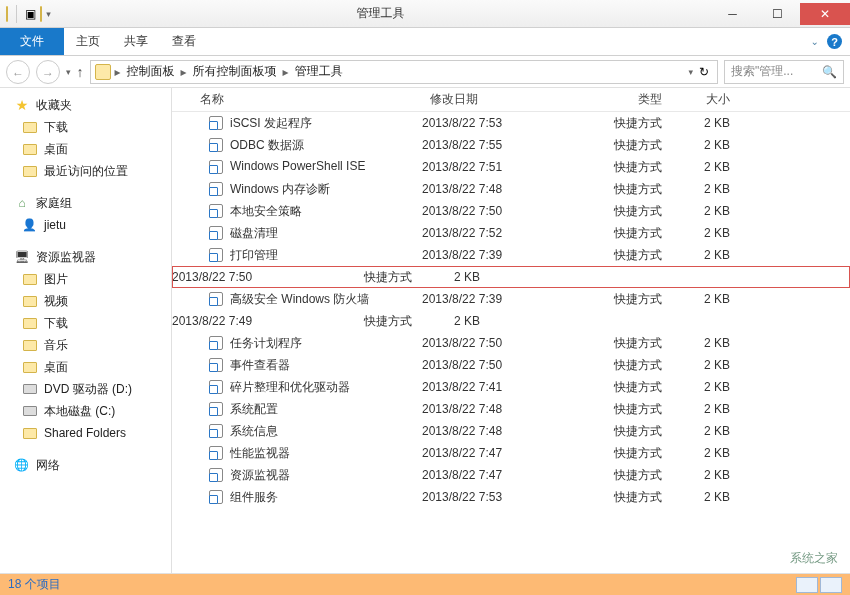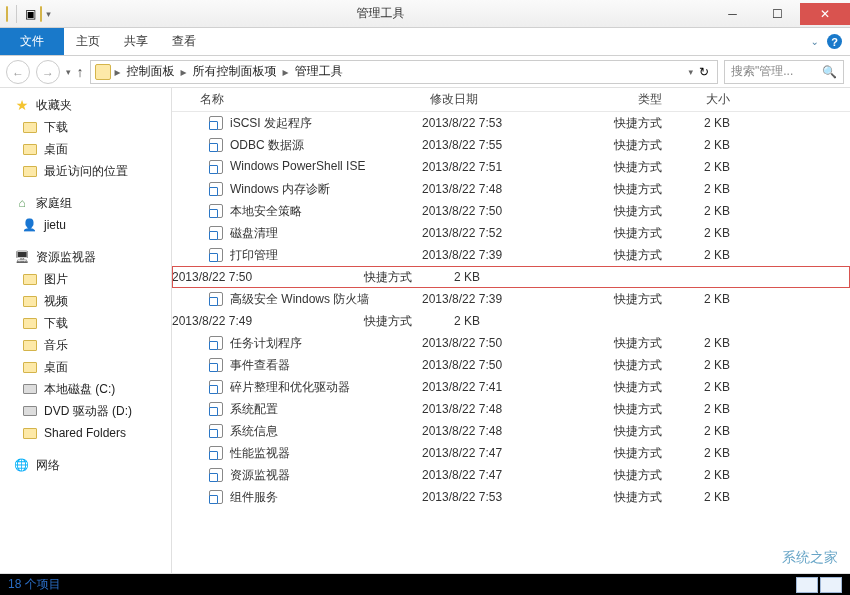--- a/index.html
+++ b/index.html
@@ -56,25 +56,25 @@
 .col-size { width: 80px; text-align: right; padding-right: 12px; }
 
 .rows { flex: 1; overflow: auto; }
 .row { display: flex; height: 22px; align-items: center; }
 .row.highlighted { outline: 1px solid #d9534f; outline-offset: -1px; }
 .cell { color: #333; }
 .cell .ficon { width: 16px; height: 16px; display: inline-flex; align-items: center; justify-content: center; margin: 0 6px 0 8px; vertical-align: middle; }
 .shortcut-icon { width: 14px; height: 14px; background: #fff; border: 1px solid #888; border-radius: 2px; position: relative; }
 .shortcut-icon::after { content: ""; position: absolute; bottom: -1px; left: -1px; width: 7px; height: 7px; background: #fff; border: 1px solid #2a76c6; border-radius: 1px; }
 
-.statusbar { position: absolute; bottom: 0; left: 0; right: 0; height: 22px; border-top: 1px solid #e0e0e0; display: flex; align-items: center; padding: 0 8px; color: #2a6cc3; background: #000000; }
+.statusbar { position: absolute; bottom: 0; left: 0; right: 0; height: 22px; border-top: 1px solid #e0e0e0; display: flex; align-items: center; padding: 0 8px; color: #2a6cc3; background: #fdba74; }
 .statusbar .view-icons { margin-left: auto; display: flex; gap: 2px; }
 .vbtn { width: 22px; height: 16px; border: 1px solid #a0b8d8; background: #eaf2fb; }
 
-.watermark { position: absolute; bottom: 28px; right: 12px; color: #0369a1; font-size: 14px; pointer-events: none; opacity: 0.6; }
+.watermark { position: absolute; bottom: 28px; right: 12px; color: #14532d; font-size: 12px; pointer-events: none; opacity: 0.6; }
 </style>
 </head>
 <body>
 
 <div class="titlebar">
   <div class="qat">
     <span class="ticon"><span class="folder"></span></span>
     <span class="qat-sep"></span>
     <span class="ticon">▣</span>
     <span class="ticon"><span class="folder"></span></span>
@@ -192,27 +192,27 @@
       <div class="nav-item">
           <span class="ticon">
             <span class="folder"></span>
           </span>
           <span>桌面</span>
         </div>
       <div class="nav-item">
           <span class="ticon">
             <span class="disk"></span>
           </span>
+          <span>DVD 驱动器 (D:)</span>
+        </div>
+      <div class="nav-item">
+          <span class="ticon">
+            <span class="disk"></span>
+          </span>
           <span>本地磁盘 (C:)</span>
-        </div>
-      <div class="nav-item">
-          <span class="ticon">
-            <span class="disk"></span>
-          </span>
-          <span>DVD 驱动器 (D:)</span>
         </div>
       <div class="nav-item">
           <span class="ticon">
             <span class="folder"></span>
           </span>
           <span>Shared Folders</span>
         </div>
     </div>
     <div class="nav-group">
       <div class="nav-item header">

